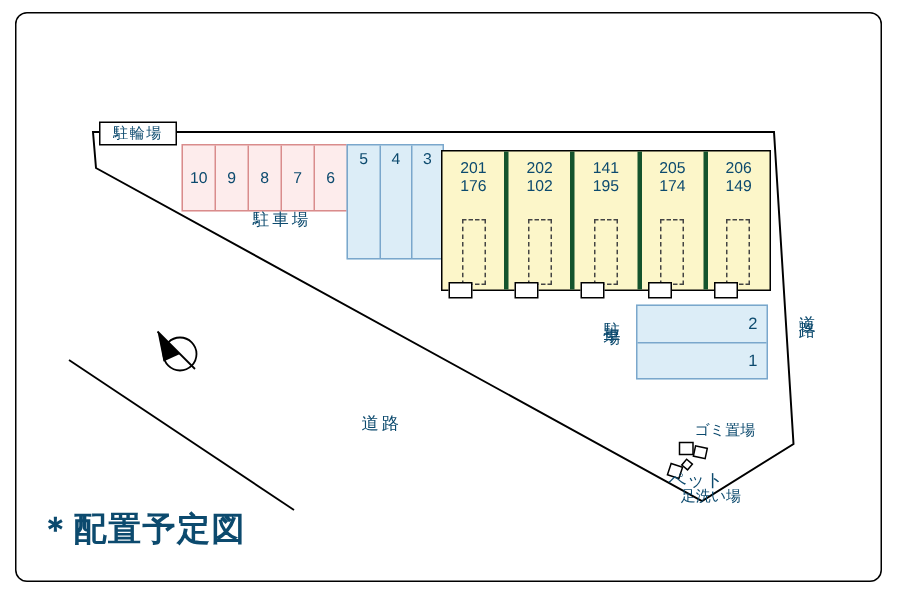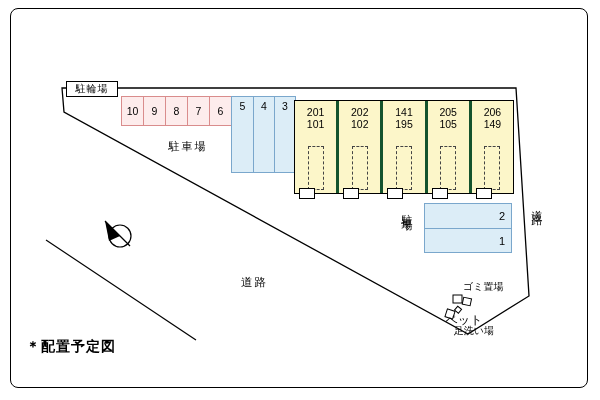--- a/index.html
+++ b/index.html
@@ -1,18 +1,18 @@
 <!DOCTYPE html>
 <html style="--pink-fill: #fdecec; --pink-border: #d98c8c; --blue-fill: #dcedf7; --blue-border: #7aa7cc; --yellow-fill: #fcf6c9; --line: #000000;"><head>
 <meta charset="utf-8">
 <style>
   html,body { margin:0; padding:0; background:#fff; }
   .stage {
     position:relative; width:600px; height:400px; background:#fff;
-    font-family:"Liberation Sans", sans-serif; color:#000000; overflow:hidden;
+    font-family:"Liberation Sans", sans-serif; color:#0c4a6e; overflow:hidden;
   }
   .abs { position:absolute; }
   .frame {
     left:10px; top:8px; width:576px; height:378px;
     border:1.5px solid #000; border-radius:8px;
   }
   svg.lines { left:0; top:0; z-index:1; }
   .box { z-index:2; box-sizing:border-box; }
 
   .bike-box {
@@ -21,21 +21,21 @@
     font-size:10px; display:flex; align-items:center; justify-content:center;
     letter-spacing:1px;
   }
 
   .stalls { display:flex; z-index:2; }
   .stalls-pink {
     left:121px; top:96px;
     border:1px solid var(--pink-border); background:var(--pink-fill);
   }
   .stalls-pink .stall {
-    width:21px; height:28px; border-left:1px solid var(--pink-border);
+    width:21px; height:43px; border-left:1px solid var(--pink-border);
     display:flex; align-items:center; justify-content:center;
     font-size:10.5px;
   }
   .stalls-pink .stall:first-child { border-left:none; }
 
   .stalls-blue {
     left:231px; top:96px;
     border:1px solid var(--blue-border); background:var(--blue-fill);
   }
   .stalls-blue .stall {
@@ -82,21 +82,21 @@
   .garbage-label { left:431px; top:280px; font-size:10px;margin-left:32px; }
   .pet-label-1 { left:438px; top:312px; width:52px; text-align:center; font-size:12px; }
   .pet-label-2 { left:434px; top:324px; width:60px; text-align:right; font-size:10px; }
 
   .road-right {
     left:529px; top:201px; font-size:11.5px; letter-spacing:4px;
     writing-mode:vertical-rl; text-orientation:upright;
   }
   .road-bottom { left:241px; top:275px; font-size:11.5px; letter-spacing:2px; }
 
-  .title { left:26px; top:338px; font-size:14px; font-weight:bold; letter-spacing:1px; }
+  .title { left:26px; top:338px; font-size:22px; font-weight:bold; letter-spacing:1px; }
 </style>
 </head>
 <body>
 
 <div class="stage">
 
   <div class="abs frame"></div>
 
   <svg class="abs lines" width="600" height="400" viewBox="0 0 600 400">
     <path d="M62,88 L516,88 L529,296 L468,334 L64,112 Z" fill="none" stroke="#000" stroke-width="1.3"></path>
@@ -134,21 +134,21 @@
     <div class="stall">4</div>
     <div class="stall">3</div>
   </div>
 
   <div class="abs label parking-label-top">駐車場</div>
 
   <div class="abs building">
     <div class="unit">
       <div class="unit-label">
         <div>201</div>
-        <div>101</div>
+        <div>176</div>
       </div>
       <div class="entry"></div>
       <div class="step"></div>
     </div>
     <div class="unit">
       <div class="unit-label">
         <div>202</div>
         <div>102</div>
       </div>
       <div class="entry"></div>
@@ -158,21 +158,21 @@
       <div class="unit-label">
         <div>141</div>
         <div>195</div>
       </div>
       <div class="entry"></div>
       <div class="step"></div>
     </div>
     <div class="unit">
       <div class="unit-label">
         <div>205</div>
-        <div>105</div>
+        <div>174</div>
       </div>
       <div class="entry"></div>
       <div class="step"></div>
     </div>
     <div class="unit">
       <div class="unit-label">
         <div>206</div>
         <div>149</div>
       </div>
       <div class="entry"></div>

